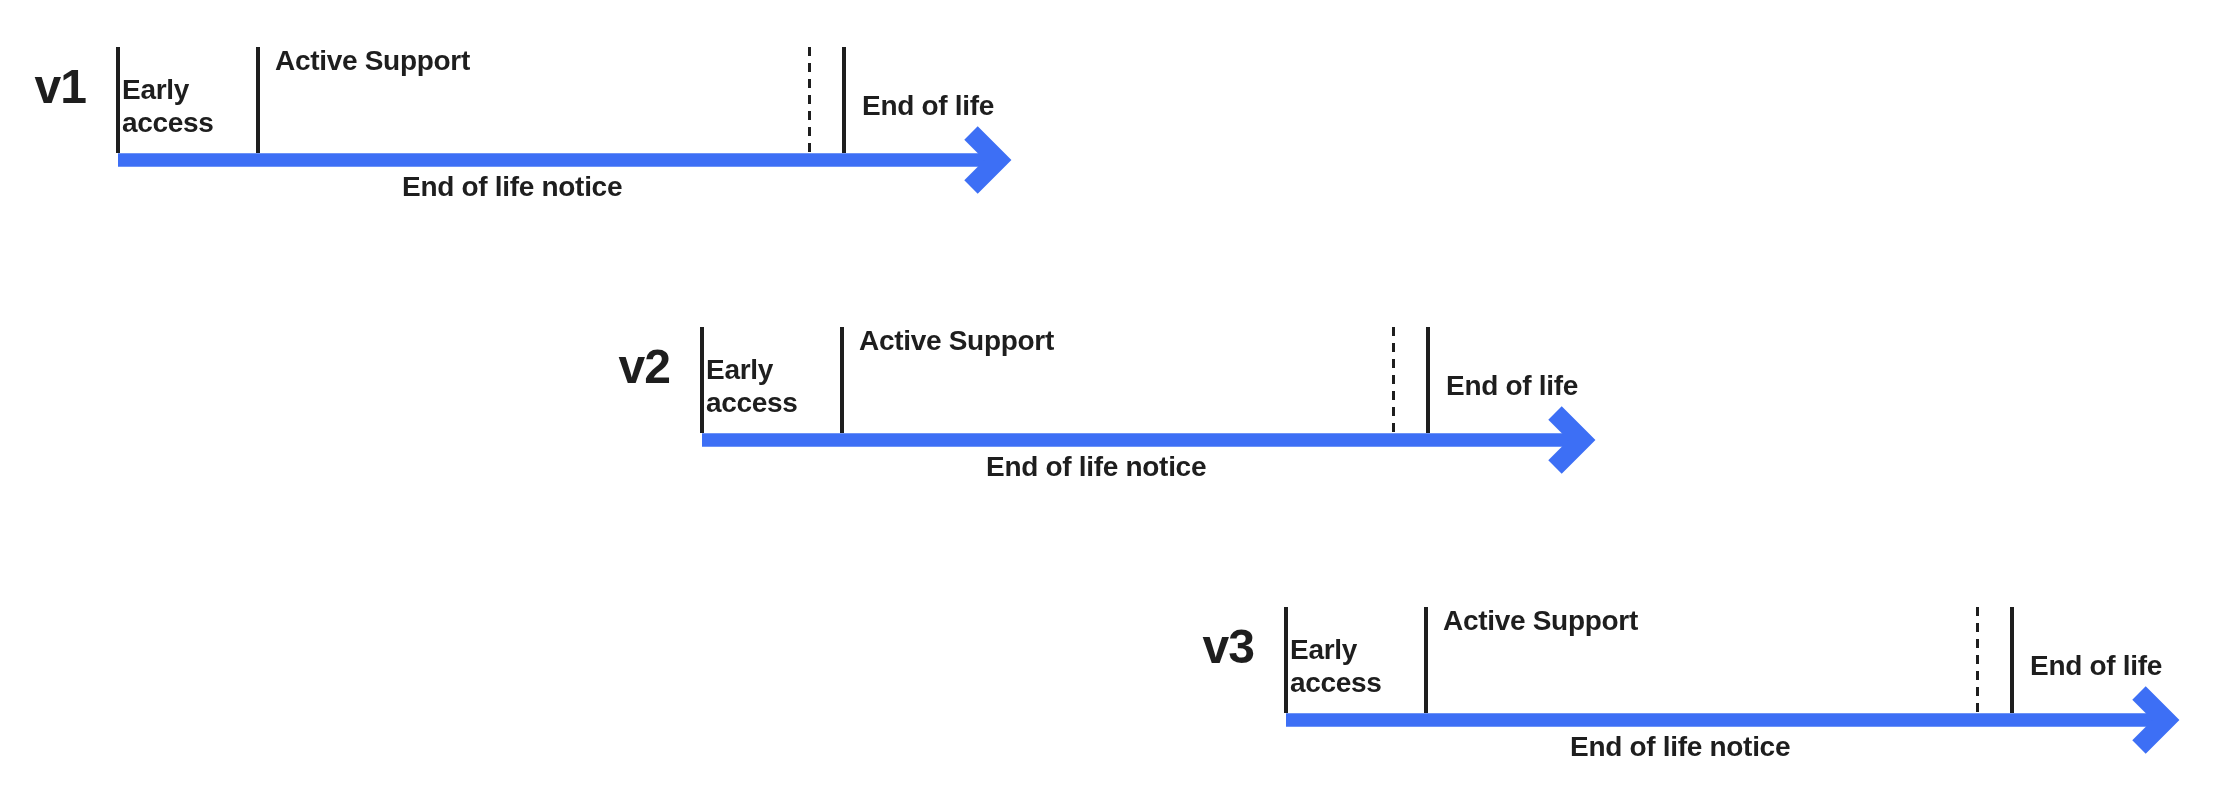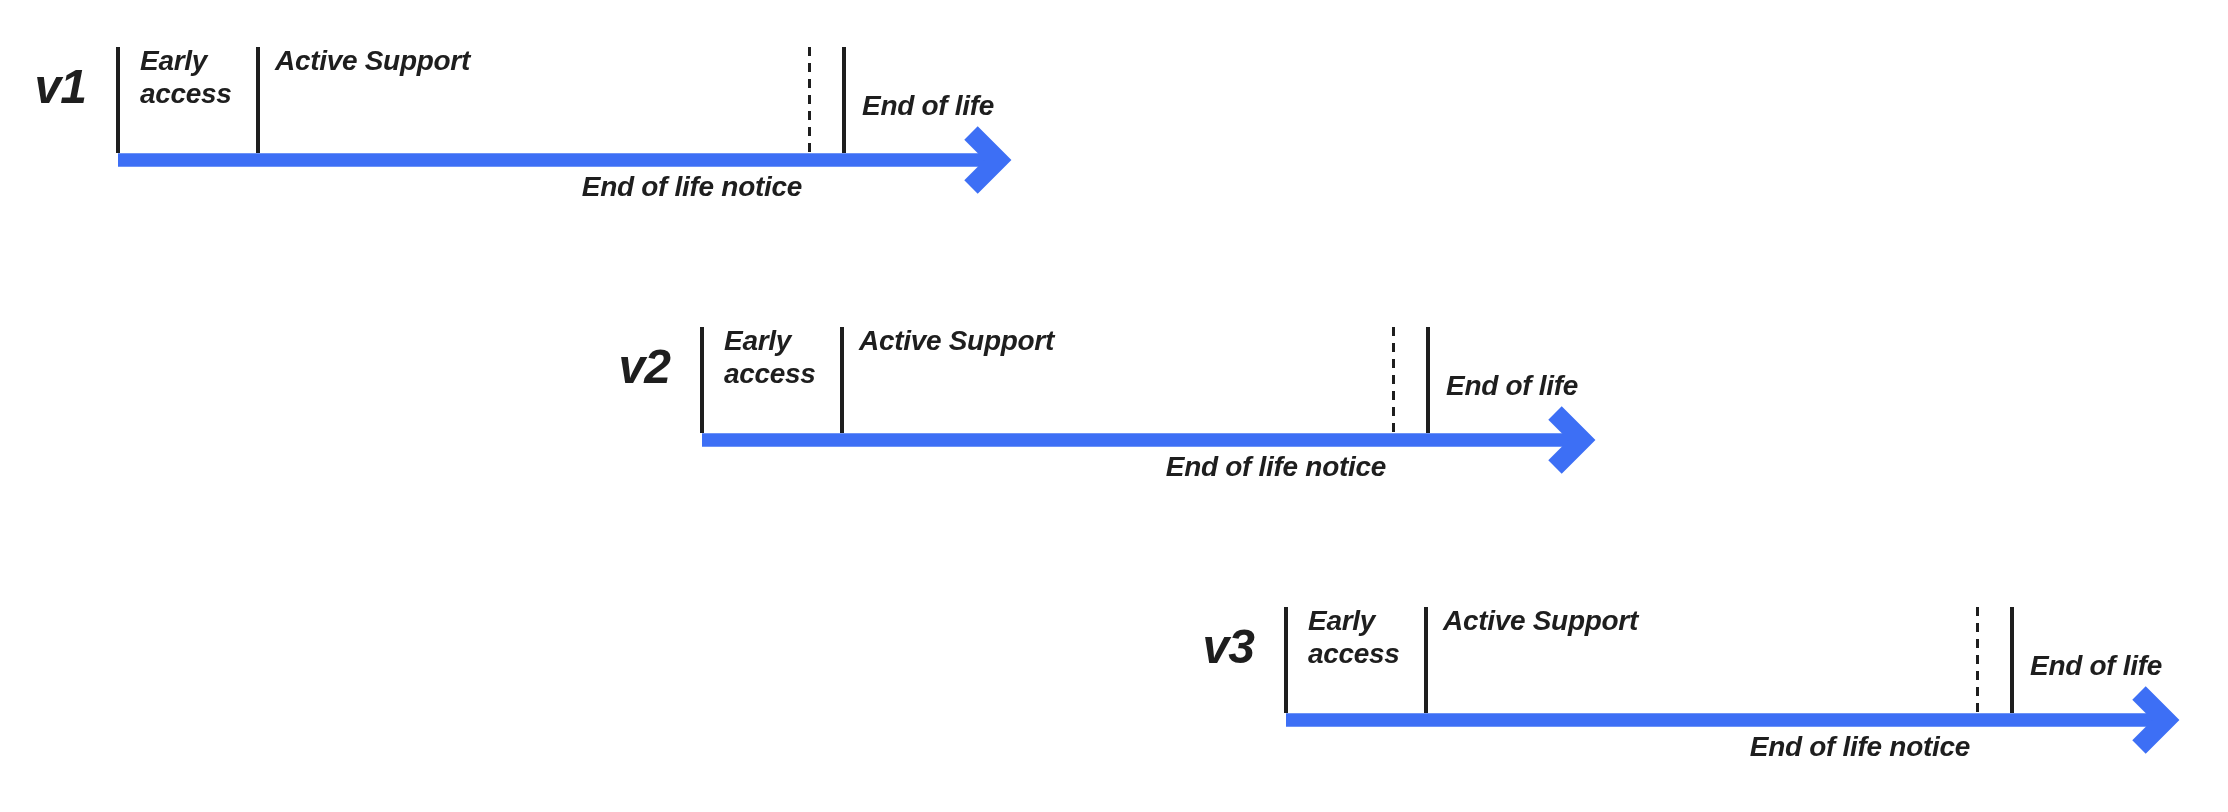--- a/index.html
+++ b/index.html
@@ -9,21 +9,21 @@
   }
   html,body{margin:0;padding:0;}
   body{
     width:2228px;height:812px;
     background:var(--bg);
     font-family:"Liberation Sans","DejaVu Sans",sans-serif;
     color:var(--ink);
     overflow:hidden;
     position:relative;
   }
-  .canvas{position:absolute;inset:0;font-style:italic;}
+  .canvas{position:absolute;inset:0;}
   .timeline{position:absolute;width:1060px;height:212px;}
   .timeline.pos-v1{left:18px;top:0;}
   .timeline.pos-v2{left:602px;top:280px;}
   .timeline.pos-v3{left:1186px;top:560px;}
 
   .version-label{
     position:absolute;left:0;top:62px;width:68px;
     text-align:right;
     font-size:48px;font-weight:700;line-height:50px;
     letter-spacing:-1px;
@@ -40,26 +40,26 @@
     background:repeating-linear-gradient(
       to bottom,
       var(--ink) 0px, var(--ink) 9px,
       transparent 9px, transparent 16px);
   }
   .phase-label{
     position:absolute;top:44px;
     font-size:28px;font-weight:700;line-height:33px;
     letter-spacing:-0.3px;
   }
-  .lbl-early{left:122px;width:118px;}
+  .lbl-early{left:104px;width:118px;margin-top:29px;}
   .lbl-active{left:257px;white-space:nowrap;}
   .lbl-eol{left:844px;white-space:nowrap;margin-top:45px;}
   .lbl-notice{
     position:absolute;left:384px;top:170px;width:400px;
-    text-align:right;
+    text-align:left;
     font-size:28px;font-weight:700;line-height:33px;
     letter-spacing:-0.3px;
   }
   .arrow-svg{
     position:absolute;left:100px;top:120px;width:900px;height:80px;
     overflow:visible;
   }
   .arrow-svg .shaft{stroke:var(--arrow-blue);stroke-width:13.5px;}
   .arrow-svg .head{stroke:var(--arrow-blue);stroke-width:19px;fill:none;stroke-linejoin:miter;}
 </style>

